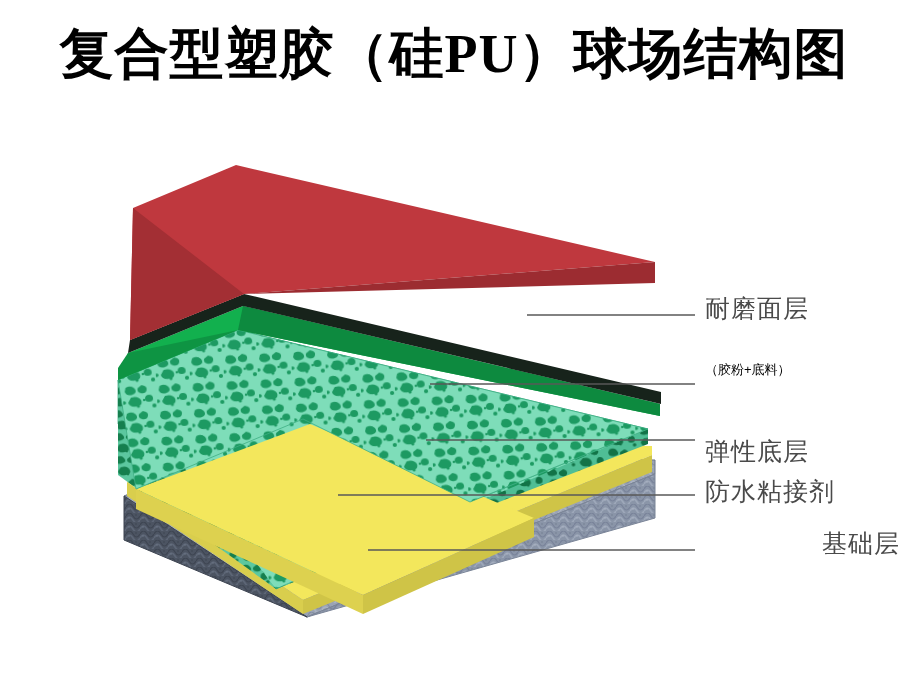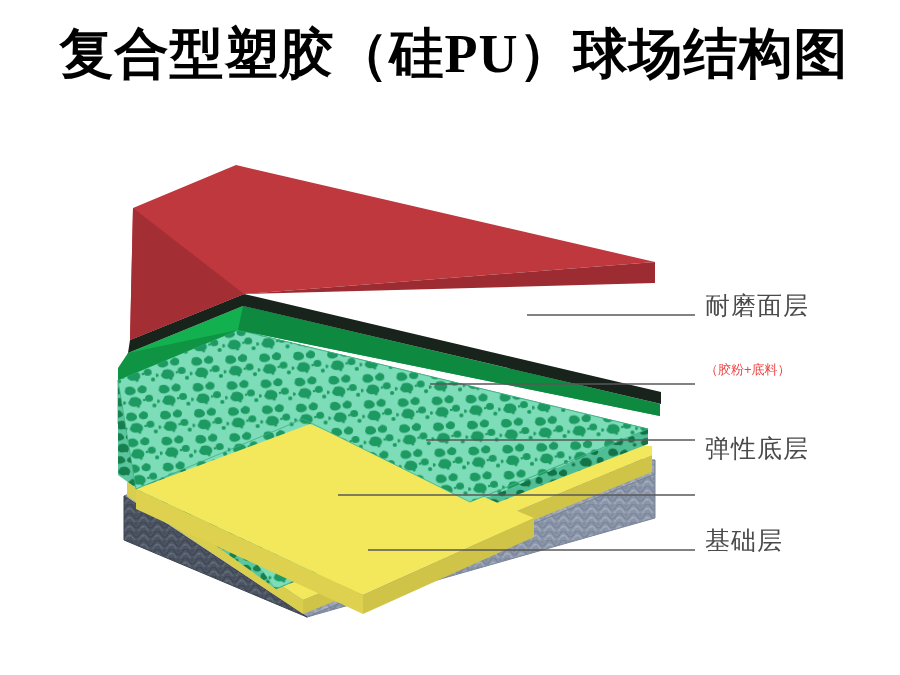--- a/index.html
+++ b/index.html
@@ -60,35 +60,34 @@
     left: 0;
     width: 195px;
     color: #4a4a4a;
   }
   .label-main {
     font-size: 25px;
     line-height: 1.05;
     letter-spacing: 1px;
     white-space: nowrap;
     color: #4a4a4a;
-    font-family: Liberation Mono, monospace;
   }
   .label-sub {
     font-size: 13px;
     line-height: 1.2;
     letter-spacing: 0px;
     white-space: nowrap;
-    color: #ef4444;
+    color: #000000;
     margin-top: 2px;
   }
   .l0 { top: 295px; }
   .l1 { top: 360px; }
   .l2 { top: 438px; }
   .l3 { top: 478px; }
-  .l4 { top: 530px; }
+  .l4 { top: 530px; text-align: right; }
 </style>
 </head>
 <body>
 
 <div id="page">
 
   <div class="title">复合型塑胶（硅PU）球场结构图</div>
 
   <div class="stage">
     <svg width="900" height="675" viewBox="0 0 900 675" xmlns="http://www.w3.org/2000/svg">
@@ -222,20 +221,23 @@
     </div>
 
     <div class="label-item l1">
       <div class="label-sub">（胶粉+底料）</div>
     </div>
 
     <div class="label-item l2">
       <div class="label-main">弹性底层</div>
     </div>
 
+    <div class="label-item l3">
+      <div class="label-main">防水粘接剂</div>
+    </div>
 
     <div class="label-item l4">
       <div class="label-main">基础层</div>
     </div>
 
   </div>
 
 </div>
 
 </body></html>

